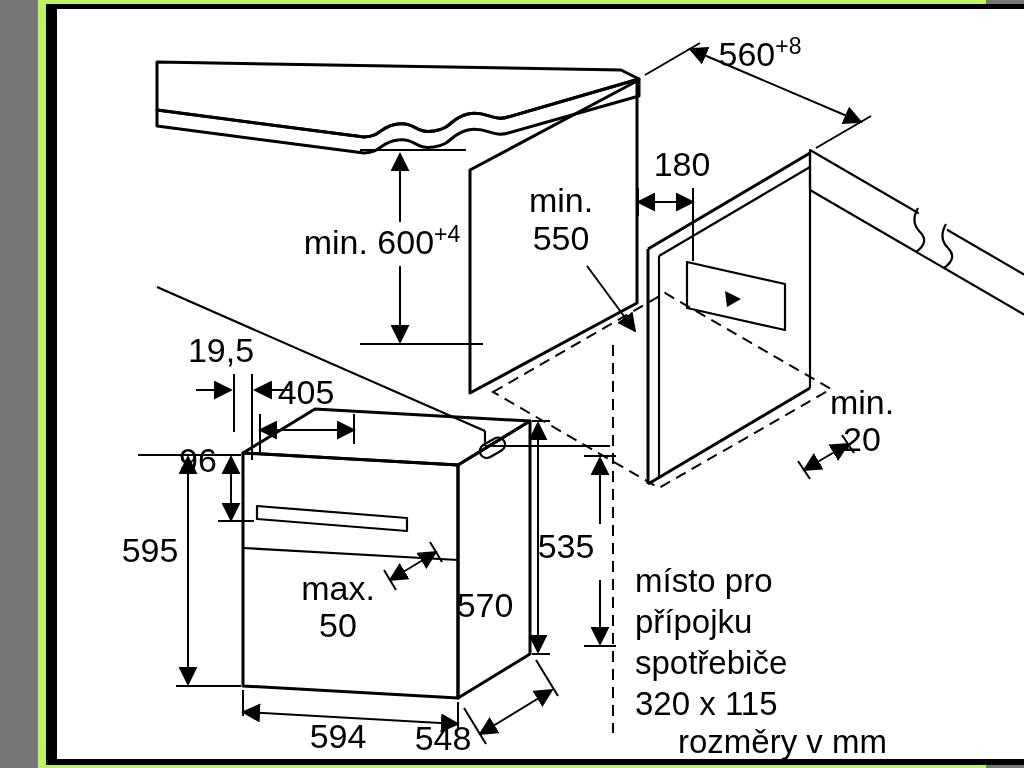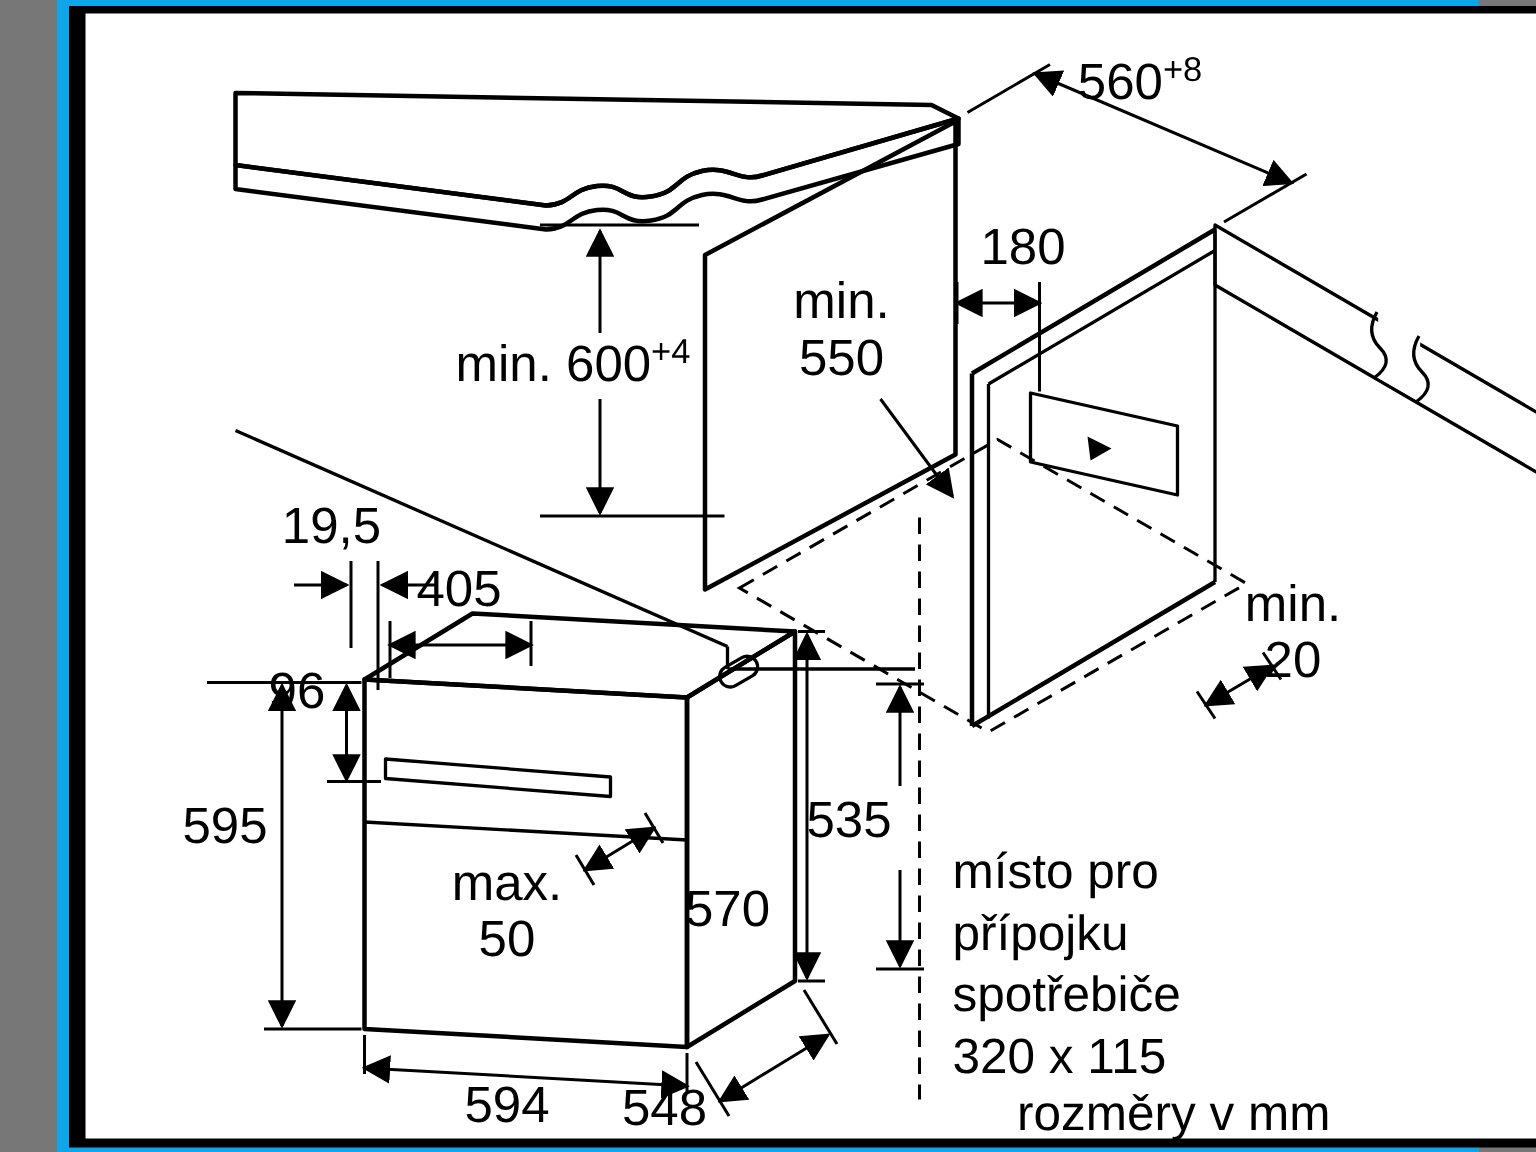--- a/index.html
+++ b/index.html
@@ -1,16 +1,16 @@
 <!DOCTYPE html>
 <html><head>
 <meta charset="utf-8">
 <style>
   html,body{margin:0;padding:0;background:#777;}
-  .canvas{width:948px;height:768px;background:#0ea5e9;position:relative;margin:0 auto;
+  .canvas{width:948px;height:768px;background:#bef264;position:relative;margin:0 auto;
           font-family:"Liberation Sans",sans-serif;}
   svg{display:block;font-family:"Liberation Sans",sans-serif;}
   .ol{stroke:#000;stroke-width:3;fill:none;stroke-linejoin:round;}
   .ol2{stroke:#000;stroke-width:2.2;fill:none;stroke-linejoin:round;}
   .dl{stroke:#000;stroke-width:2;fill:none;}
   .dash{stroke:#000;stroke-width:2;fill:none;stroke-dasharray:11 7;}
   .t{font-size:34px;fill:#000;text-anchor:middle;}
   .ts{font-size:23px;fill:#000;}
   .tn{font-size:33px;fill:#000;text-anchor:start;}
 </style>

